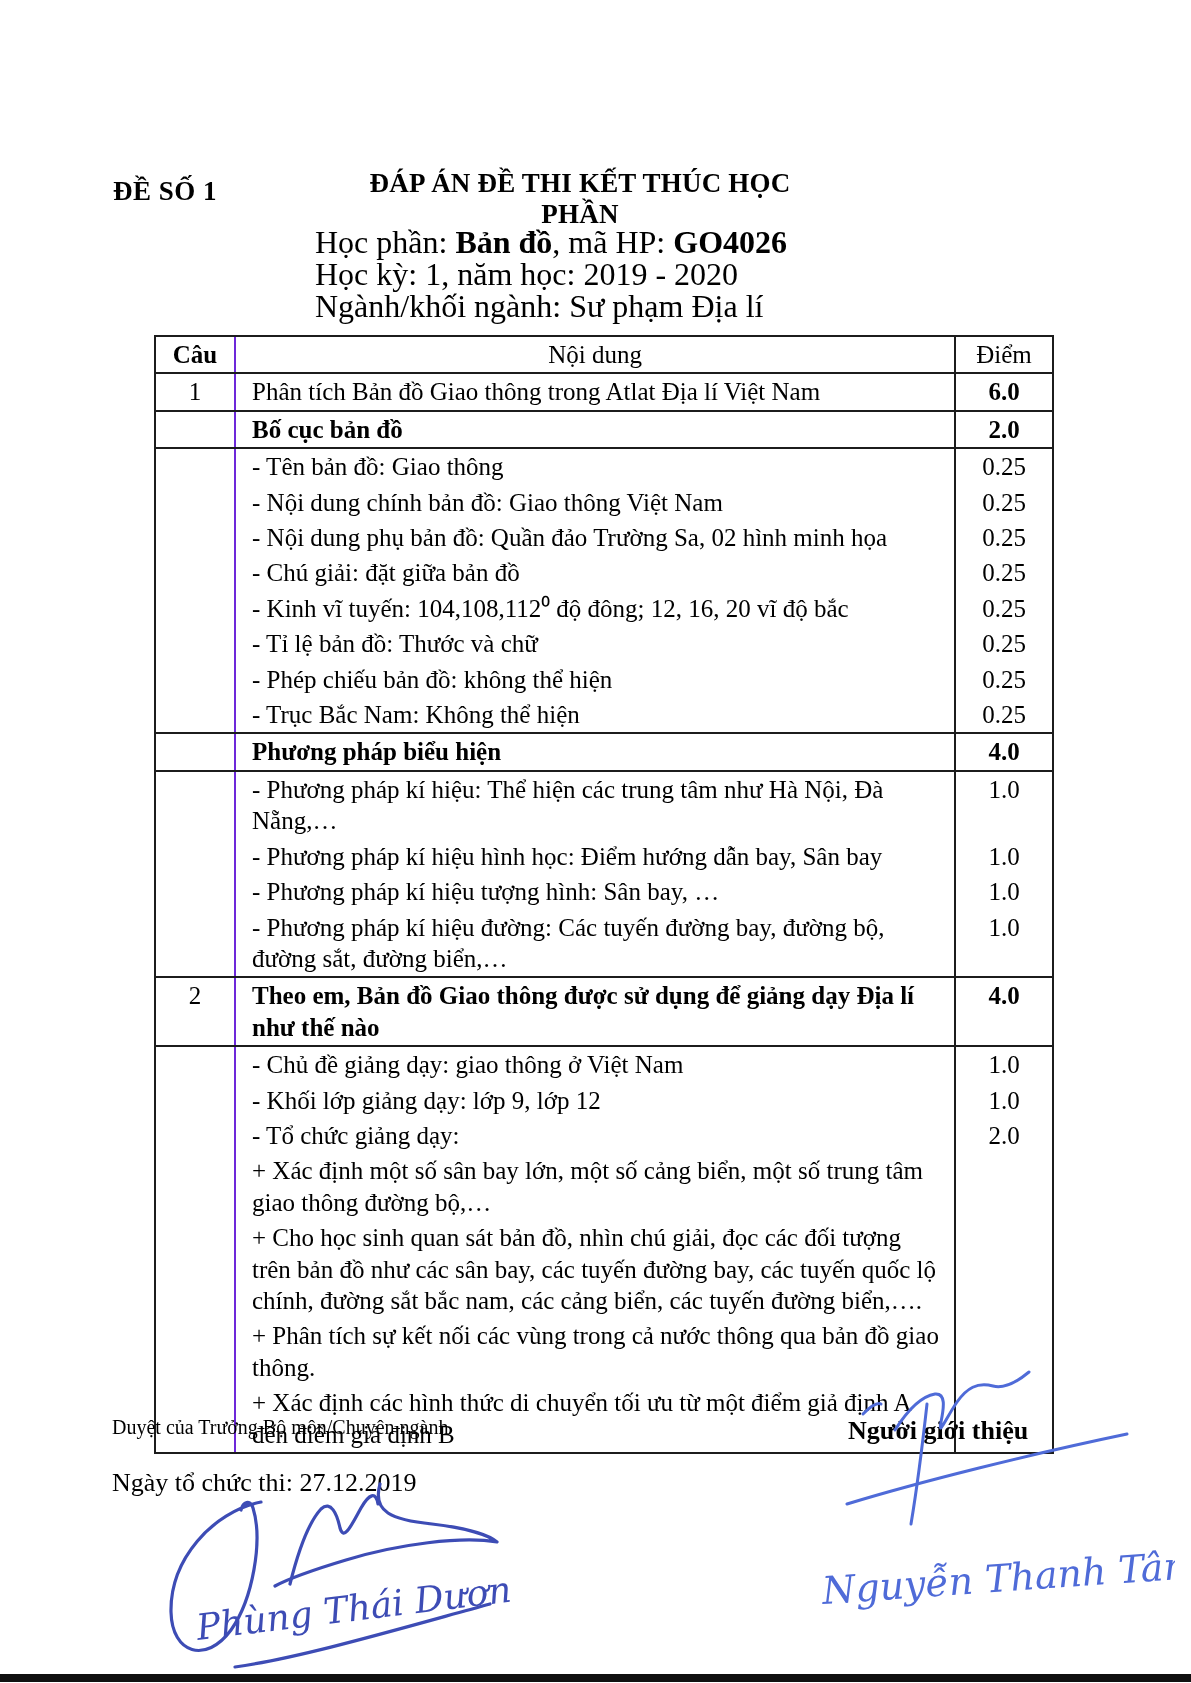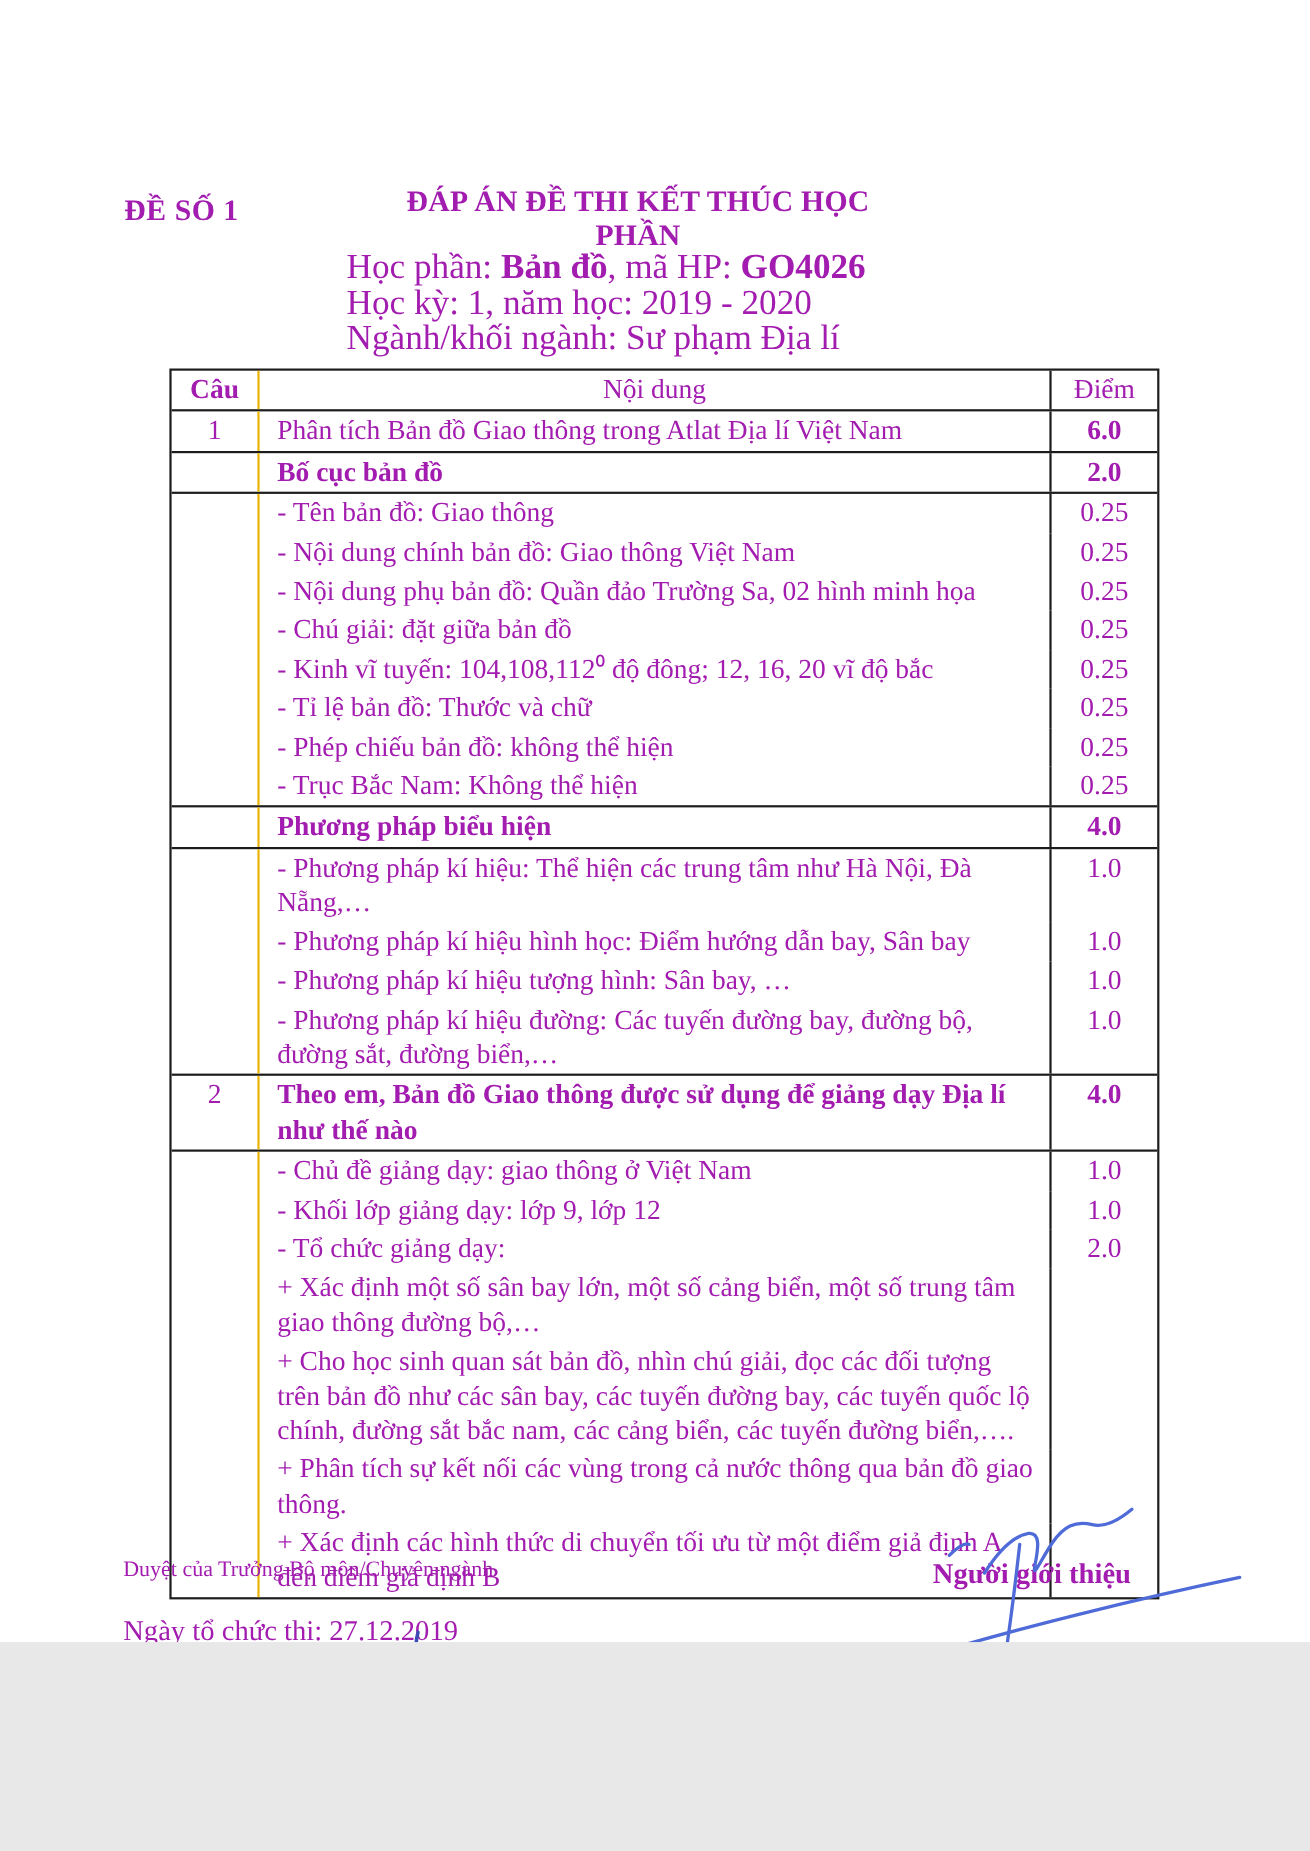--- a/index.html
+++ b/index.html
@@ -1,22 +1,22 @@
 <!DOCTYPE html>
 <html><head>
 <meta charset="utf-8">
 <style>
   html,body{margin:0;padding:0;background:#e8e8e8;}
   .page{
     position:relative;
-    width:1191px;height:1493px;
+    width:1191px;height:1683px;
     margin:0 auto;
     background:#ffffff;
     font-family:"Liberation Serif","DejaVu Serif",serif;
-    color:#a21caf;
+    color:#000000;
     overflow:hidden;
   }
   .exam-code{
     position:absolute;left:113px;top:176px;
     font-size:27px;font-weight:bold;letter-spacing:.5px;
   }
   .doc-title{
     position:absolute;left:340px;top:168px;width:480px;
     font-size:27px;font-weight:bold;text-align:center;letter-spacing:.2px;
   }
@@ -28,21 +28,21 @@
   
   .answer-table{
     position:absolute;left:154px;top:335px;width:900px;
     border:2px solid #1c1c1c;
     font-size:25px;line-height:31.4px;
     box-sizing:border-box;
   }
   .t-row{display:flex;border-top:2px solid #1c1c1c;}
   .t-row:first-child{border-top:none;}
   .c-cau{
-    width:78px;flex:0 0 78px;border-right:2px solid #eab308;
+    width:78px;flex:0 0 78px;border-right:2px solid #6d28d9;
     text-align:center;padding-top:2px;
   }
   .c-main{flex:1;display:flex;flex-direction:column;}
   .pair{display:flex;flex:1;font-family:Liberation Serif, serif;}
   .c-content{flex:1;padding:2px 8px 2px 16px;}
   .c-content.ind{}
   .c-score{
     width:96px;flex:0 0 96px;border-left:2px solid #1c1c1c;
     text-align:center;padding-top:2px;
   }

